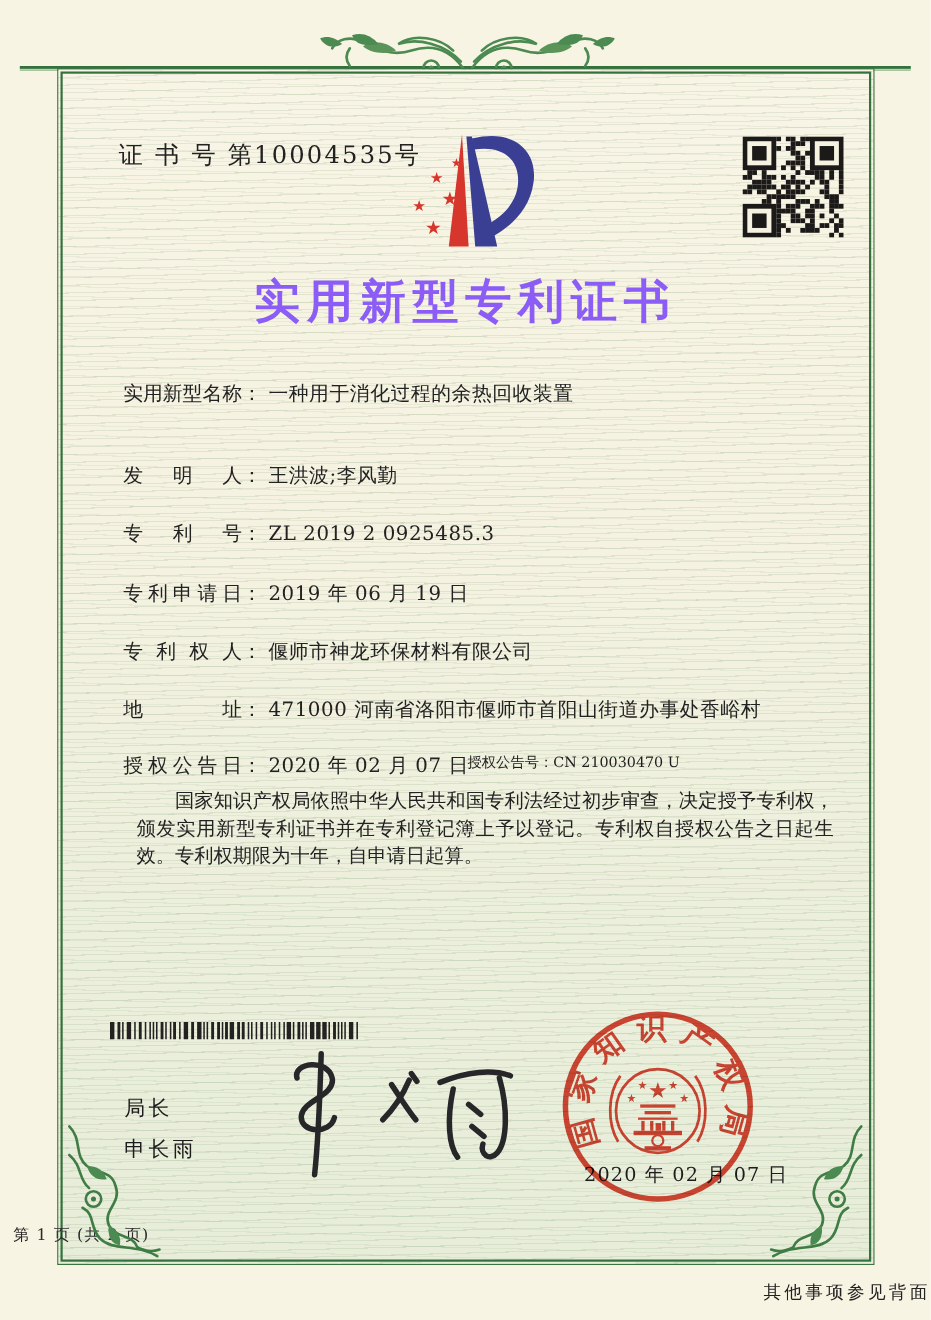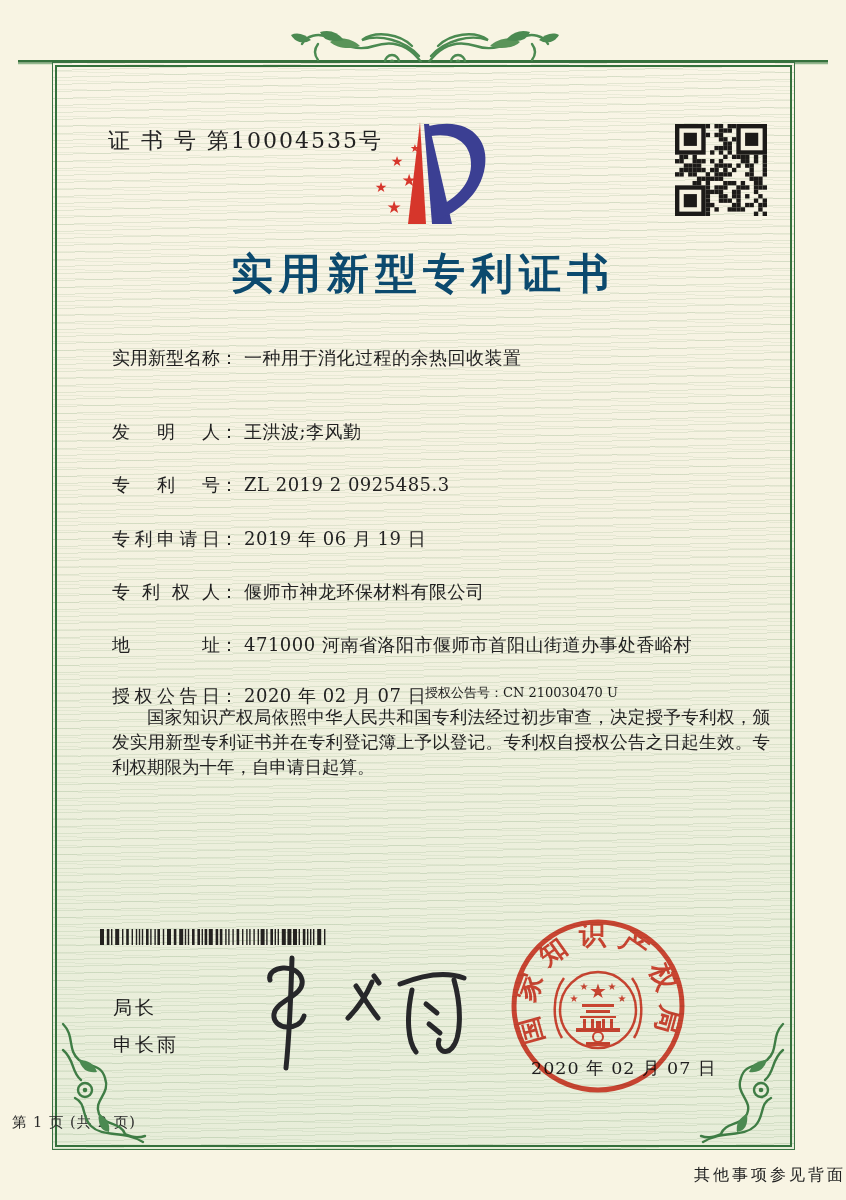--- a/index.html
+++ b/index.html
@@ -19,34 +19,34 @@
       linear-gradient(180deg,#f9f5e6 0%,#f5f2e1 40%,#ecefdc 72%,#e7edd9 100%);
   }
   .frame::before{
     content:"";position:absolute;left:2px;top:2px;right:2px;bottom:2px;
     border:2px solid #35713c;pointer-events:none;
   }
   
   .cert-no{position:absolute;left:108px;top:126px;font-size:22px;letter-spacing:2px;color:#222;}
   .title{
     position:absolute;left:0;top:246px;width:100%;text-align:center;
-    font-size:42px;font-weight:bold;letter-spacing:6px;color:#0c4a6e;
+    font-size:42px;font-weight:bold;letter-spacing:6px;color:#8b5cf6;
   }
   
   .field{position:absolute;left:112px;font-size:18px;white-space:nowrap;color:#222;}
   .flabel{display:inline-block;width:108px;text-align:justify;text-align-last:justify;vertical-align:bottom;}
   .colon{display:inline-block;margin-right:6px;}
   .fvalue{letter-spacing:.5px;}
   .grant-no{position:absolute;left:425px;top:684px;font-size:13px;white-space:nowrap;}
   
   .body-text{
     position:absolute;left:112px;top:705px;width:658px;
     font-size:17.5px;line-height:25px;text-align:justify;color:#222;
   }
-  .body-text p{margin:0;text-indent:2em;}
+  .body-text p{margin:12px;text-indent:2em;}
   
   .director-title{position:absolute;left:113px;top:995px;font-size:19px;letter-spacing:3px;font-family:Liberation Mono, monospace;}
   .director-name{position:absolute;left:113px;top:1032px;font-size:19px;letter-spacing:3px;font-family:"DejaVu Sans","Liberation Sans",sans-serif;}
   .seal-date{position:absolute;left:531px;top:1056px;font-size:17.5px;letter-spacing:1px;color:#1d1d1d;z-index:2;}
   .seal-wrap{position:absolute;left:510px;top:918px;width:176px;height:176px;z-index:3;mix-blend-mode:multiply;opacity:.92;}
   .signature{position:absolute;left:240px;top:946px;width:230px;height:128px;}
   .barcode{position:absolute;left:100px;top:929px;width:230px;height:16px;}
   .qr{position:absolute;left:675px;top:124px;width:92px;height:92px;}
   .logo{position:absolute;left:352px;top:112px;width:140px;height:126px;}
   .page-indicator{position:absolute;left:12px;top:1113px;width:100%;text-align:left;font-size:14.5px;letter-spacing:1px;color:#2a2a2a;}

